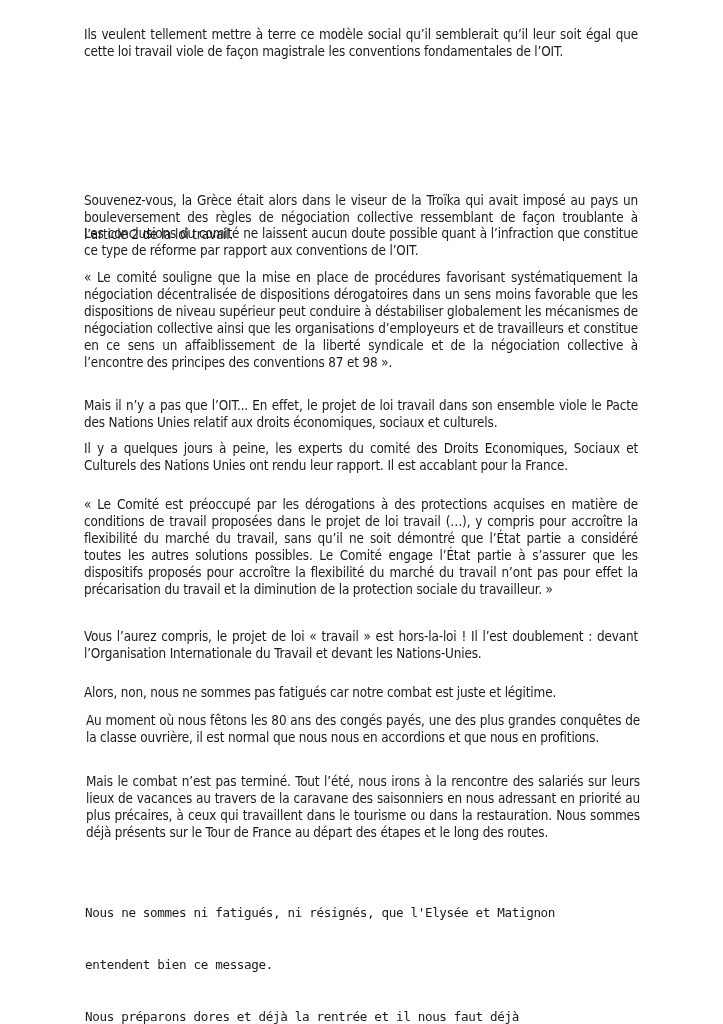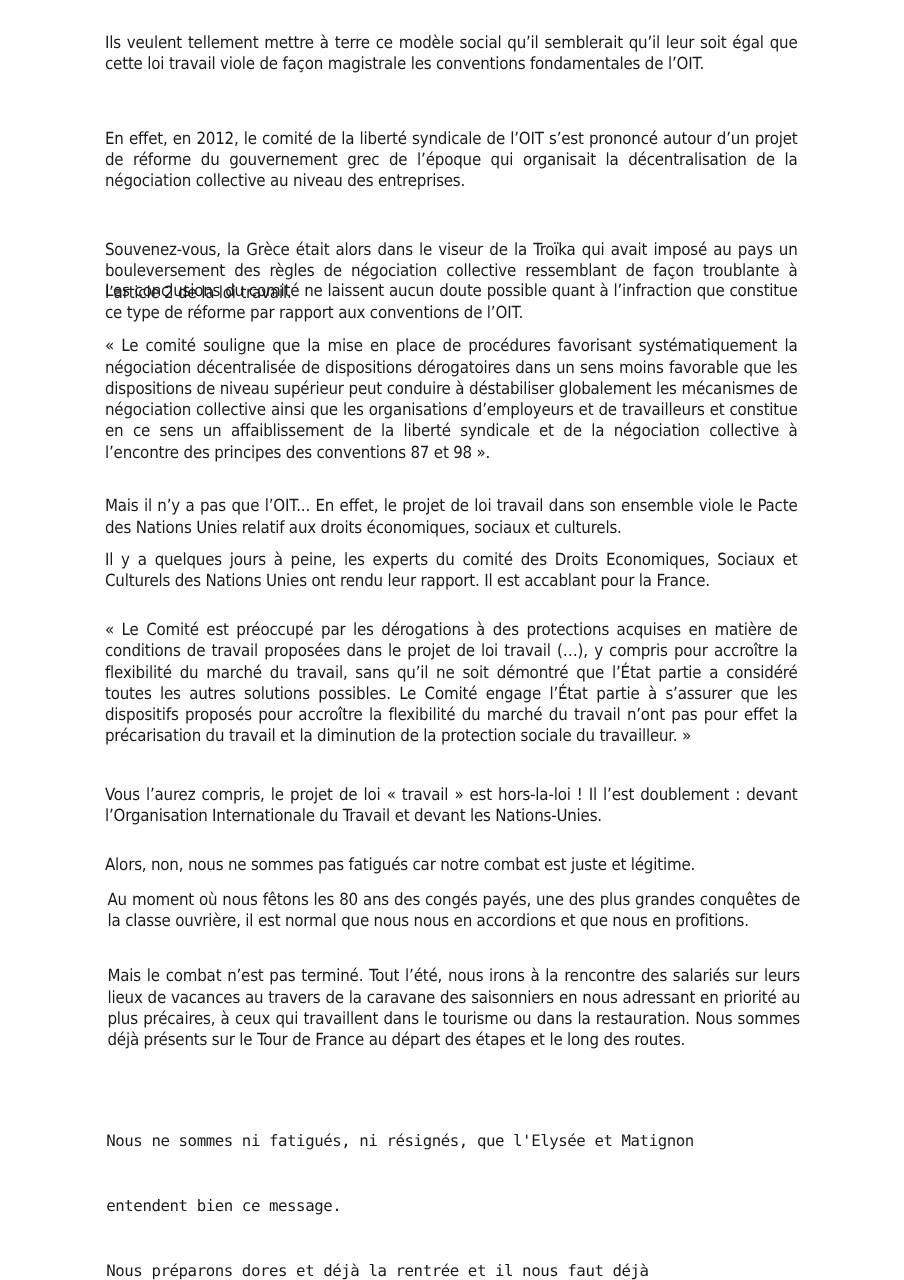--- a/index.html
+++ b/index.html
@@ -33,21 +33,20 @@
   }
   .mono span { display: block; }
 </style>
 </head>
 <body>
 
 <div class="page">
 
   <p class="p" style="top:10px;">Ils veulent tellement mettre à terre ce modèle social qu’il semblerait qu’il leur soit égal que cette loi travail viole de façon magistrale les conventions fondamentales de l’OIT.</p>
 
-  <p class="p" style="top:87px;">En effet, en 2012, le comité de la liberté syndicale de l’OIT s’est prononcé autour d’un projet de réforme du gouvernement grec de l’époque qui organisait la décentralisation de la négociation collective au niveau des entreprises.</p>
 
   <p class="p" style="top:148px;margin-top:28px;">Souvenez-vous, la Grèce était alors dans le viseur de la Troïka qui avait imposé au pays un bouleversement des règles de négociation collective ressemblant de façon troublante à l’article 2 de la loi travail.</p>
 
   <p class="p" style="top:209px;">Les conclusions du comité ne laissent aucun doute possible quant à l’infraction que constitue ce type de réforme par rapport aux conventions de l’OIT.</p>
 
   <p class="p italic" style="top:253px;">« Le comité souligne que la mise en place de procédures favorisant systématiquement la négociation décentralisée de dispositions dérogatoires dans un sens moins favorable que les dispositions de niveau supérieur peut conduire à déstabiliser globalement les mécanismes de négociation collective ainsi que les organisations d’employeurs et de travailleurs et constitue en ce sens un affaiblissement de la liberté syndicale et de la négociation collective à l’encontre des principes des conventions 87 et 98 ».</p>
 
   <p class="p" style="top:424px;">Il y a quelques jours à peine, les experts du comité des Droits Economiques, Sociaux et Culturels des Nations Unies ont rendu leur rapport. Il est accablant pour la France.</p>
 
   <p class="p" style="top:381px;">Mais il n’y a pas que l’OIT... En effet, le projet de loi travail dans son ensemble viole le Pacte des Nations Unies relatif aux droits économiques, sociaux et culturels.</p>

